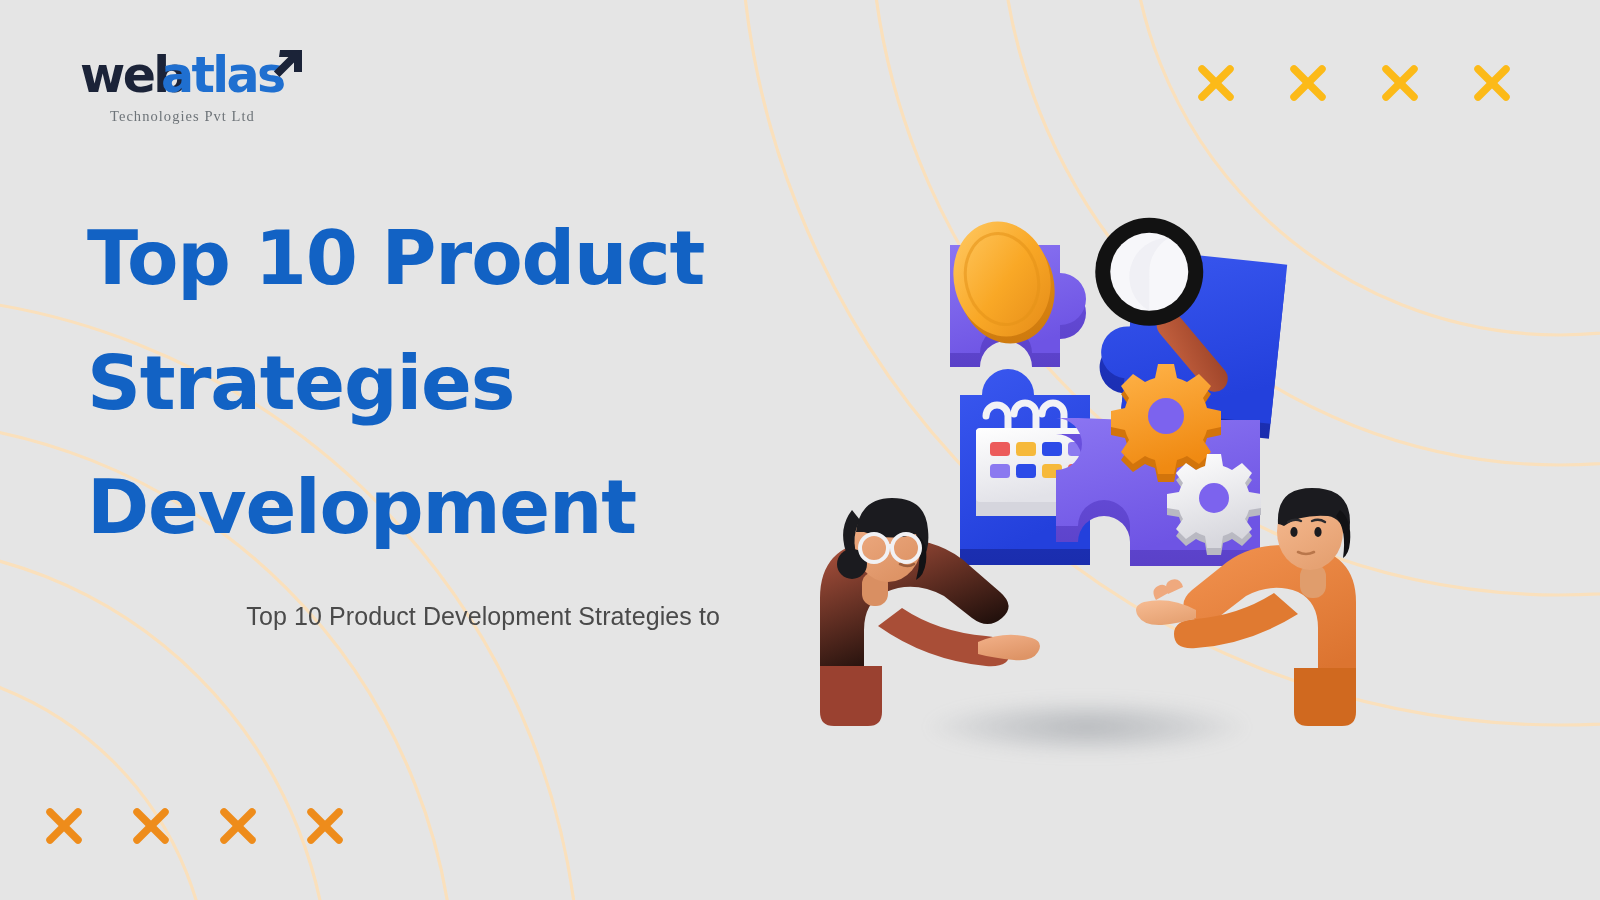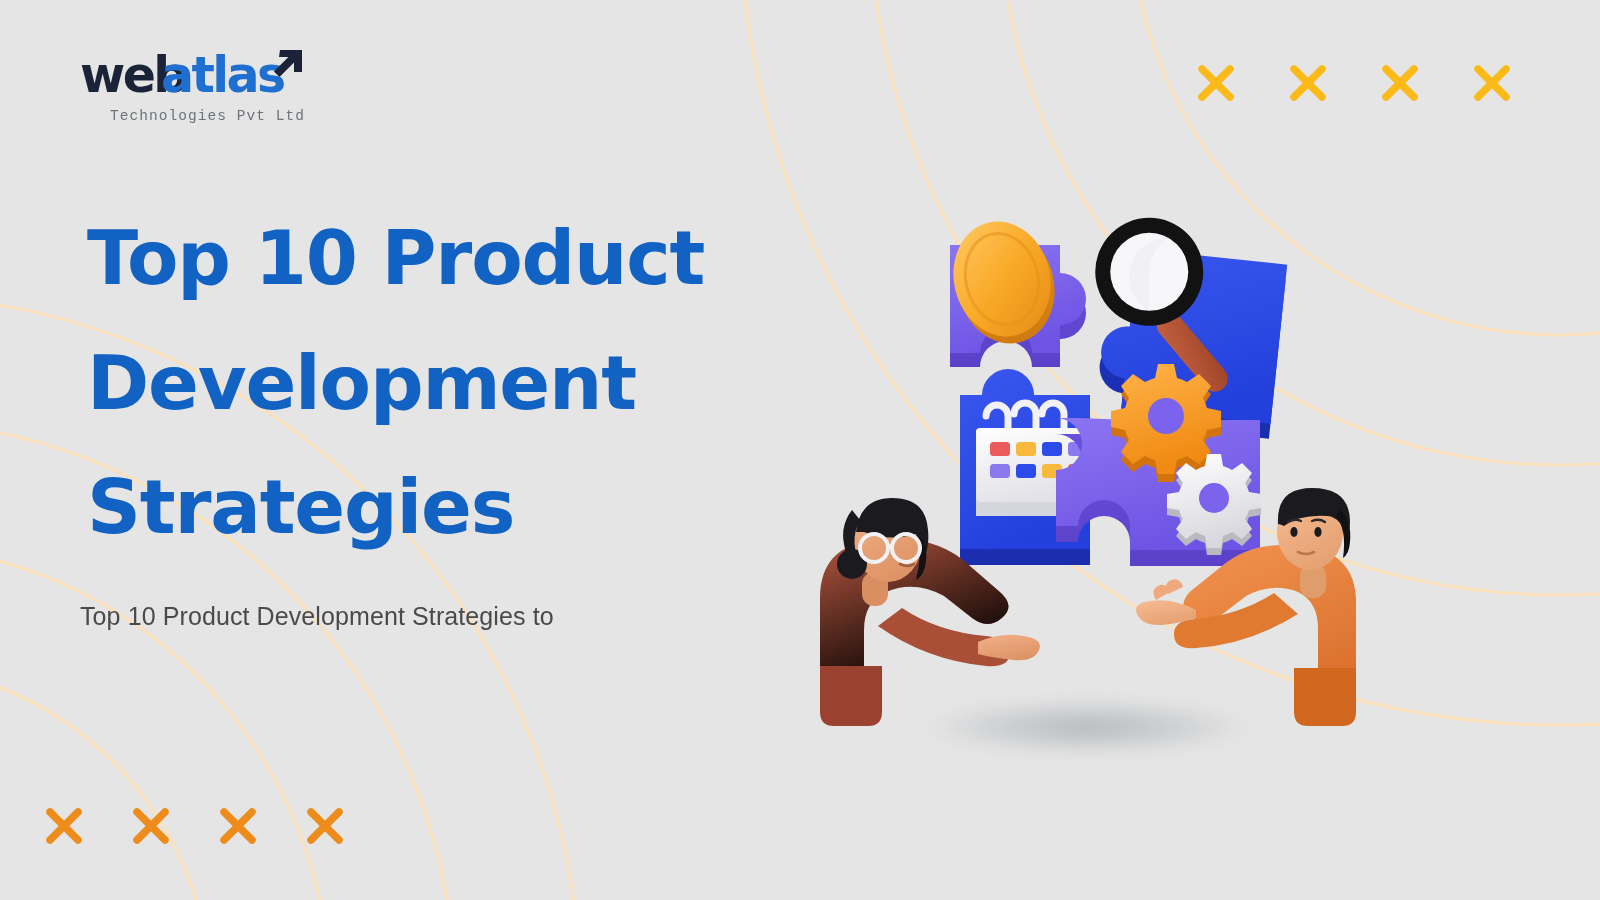--- a/index.html
+++ b/index.html
@@ -15,21 +15,21 @@
 
   
   .arcs { position:absolute; inset:0; pointer-events:none; }
 
   
   .logo { position:absolute; left:80px; top:46px; width:260px; height:86px; }
   .logo-svg { display:block; }
   .logo-tag {
     position:absolute; left:30px; top:62px;
     font-size:14.5px; letter-spacing:1.05px; color:#6d7378;
-    font-family:Liberation Mono, monospace; white-space:nowrap;
+    font-family:Liberation Serif, serif; white-space:nowrap;
   }
 
   
   .headline {
     position:absolute; left:80px; top:196px; width:700px;
     color:#1262C4;
     font-family:"DejaVu Sans", sans-serif;
     font-weight:bold;
     font-size:75px;
     line-height:1.66;
@@ -38,21 +38,21 @@
   .headline .hl-line { display:block; white-space:nowrap;margin-left:7px; }
 
   .subtitle {
     position:absolute; left:80px; top:592px; width:640px;
     color:#4a4a4a;
     font-size:25px;
     line-height:1.92;
     font-family:"Liberation Sans", sans-serif;
     letter-spacing:0.1px;
   }
-  .subtitle .sub-line { display:block; }
+  .subtitle .sub-line { display:block;text-align:right; }
 
   
   .x-cluster { position:absolute; display:flex; align-items:center; }
   .x-cluster.top-right { left:1195px; top:62px; gap:50px; }
   .x-cluster.bottom-left { left:42px; top:804px; gap:43px; }
   .x-mark { display:block; }
 
   
   .illus { position:absolute; left:800px; top:180px; width:600px; height:560px; }
   .illus svg { display:block; }
@@ -86,22 +86,22 @@
       <text x="81" y="46" font-family="DejaVu Sans, sans-serif" font-size="49" font-weight="bold" fill="#1F6FD0" letter-spacing="-2.6">atlas</text>
       <g fill="#1B2338">
         <path d="M200 4 h22 v22 h-8 v-9.5 l-14.5 14.5 -5.6 -5.6 14.5 -14.5 h-9.4 z"></path>
       </g>
     </svg>
     <div class="logo-tag">Technologies Pvt Ltd</div>
   </div>
 
   <h1 class="headline">
     <span class="hl-line">Top 10 Product</span>
+    <span class="hl-line">Strategies</span>
     <span class="hl-line">Development</span>
-    <span class="hl-line">Strategies</span>
   </h1>
 
   <p class="subtitle">
     <span class="sub-line">Top 10 Product Development Strategies to</span>
   </p>
 
   <div class="x-cluster top-right">
     <svg class="x-mark" width="42" height="42" viewBox="0 0 42 42">
       <g stroke="#FCBA18" stroke-width="7.5" stroke-linecap="round">
           <line x1="7" y1="7" x2="35" y2="35"></line>

